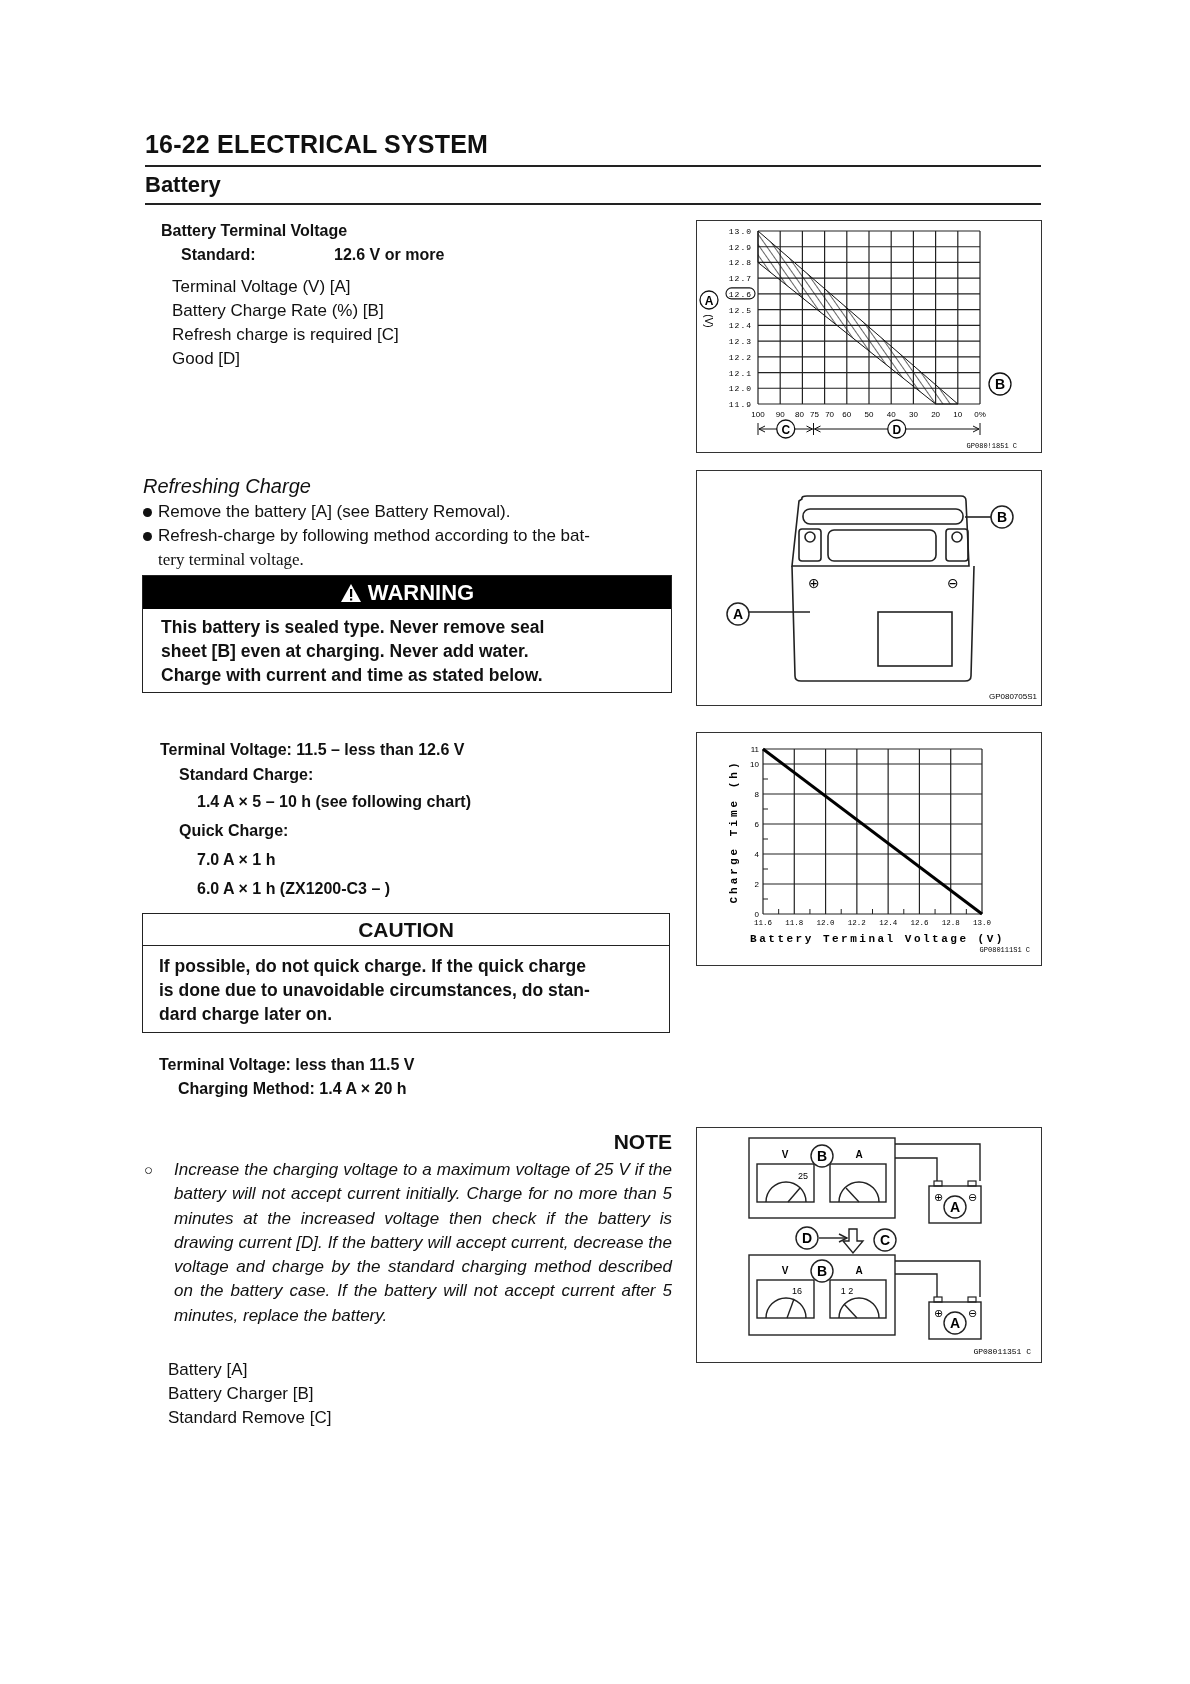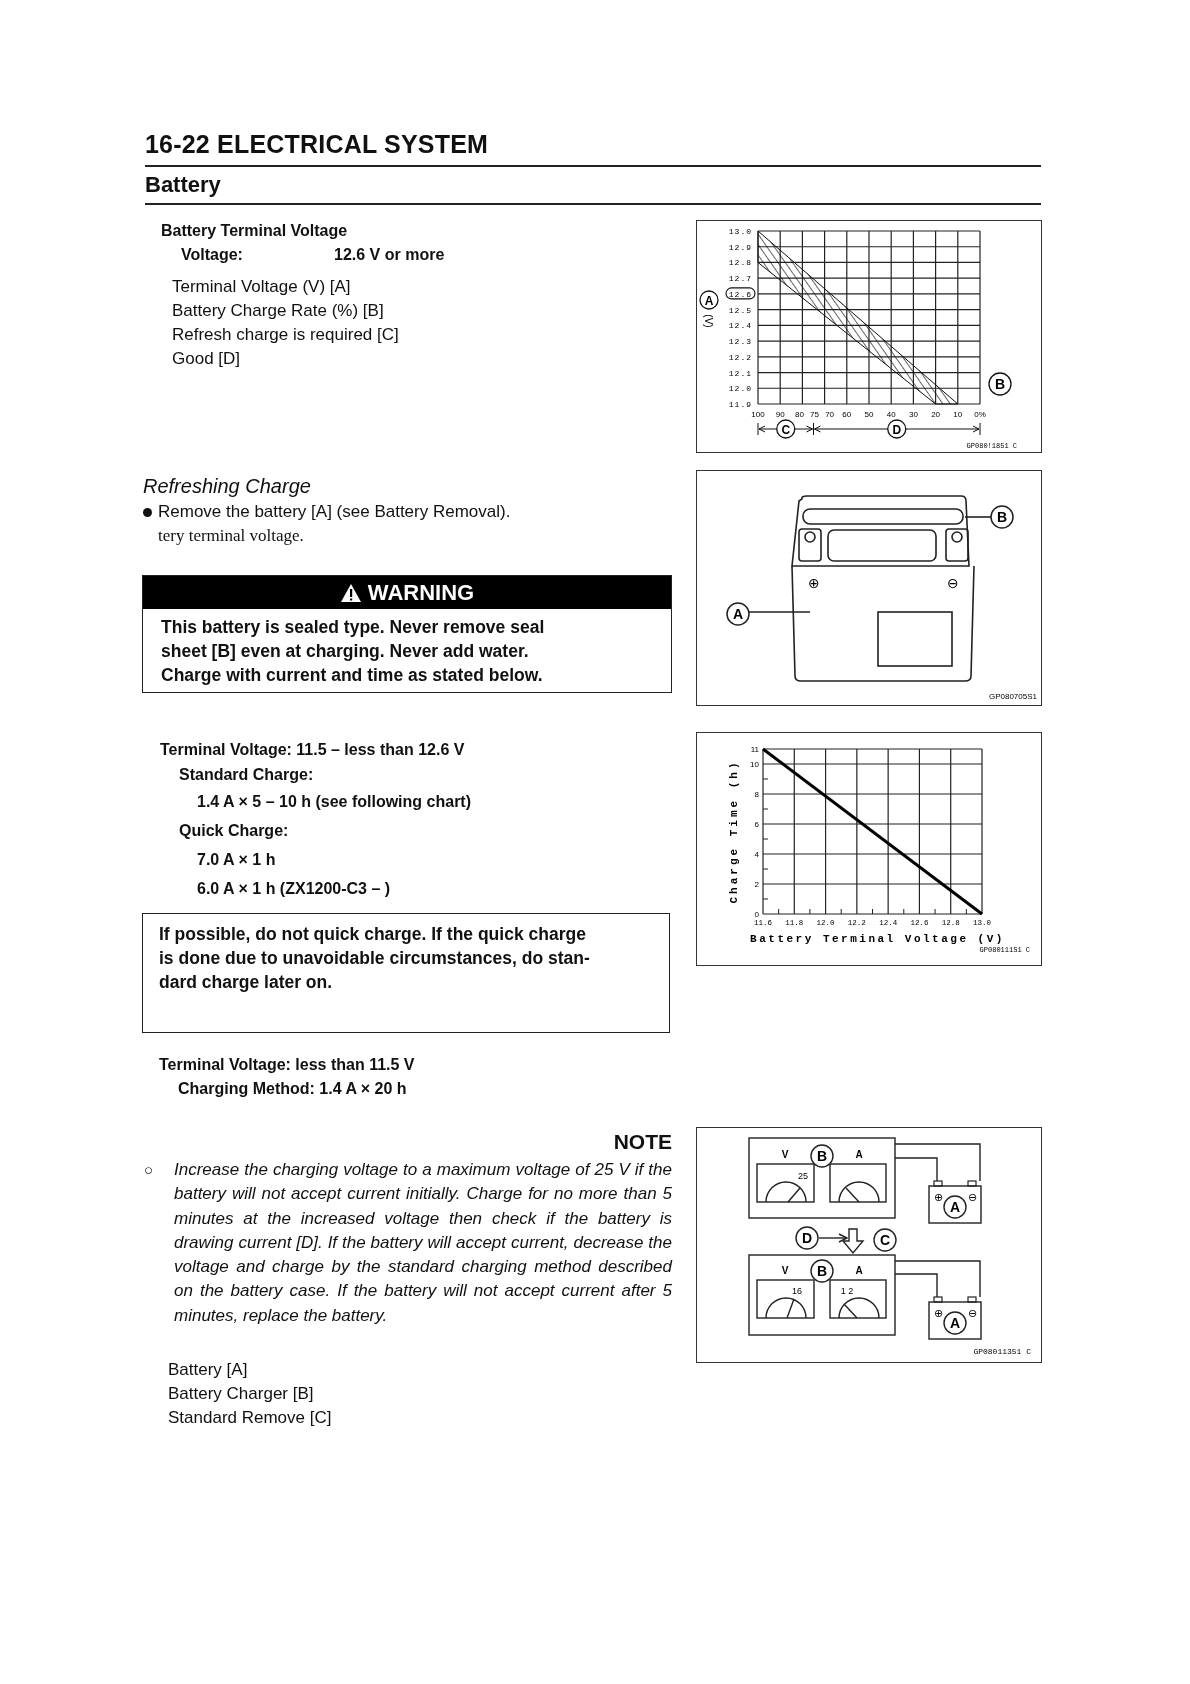--- a/index.html
+++ b/index.html
@@ -28,21 +28,21 @@
 </style>
 </head>
 <body>
 
 <div class="abs title">16-22 ELECTRICAL SYSTEM</div>
 <div class="abs rule" style="top:165px;"></div>
 <div class="abs section">Battery</div>
 <div class="abs rule" style="top:203px;"></div>
 
 <div class="abs spec-label" style="left:161px; top:222px;">Battery Terminal Voltage</div>
-<div class="abs spec-label" style="left:181px; top:246px;">Voltage:</div>
+<div class="abs spec-label" style="left:181px; top:246px;">Standard:</div>
 <div class="abs spec-label" style="left:334px; top:246px;">12.6 V or more</div>
 
 <div class="abs t17" style="left:172px; top:275px;">
   <div>Terminal Voltage (V) [A]</div>
   <div>Battery Charge Rate (%) [B]</div>
   <div>Refresh charge is required [C]</div>
   <div>Good [D]</div>
 </div>
 
 <div class="fig" style="left:696px; top:220px; width:346px; height:233px;">
@@ -120,20 +120,21 @@
       <polyline points="276,205 282,208 276,211" fill="none" stroke="#111"></polyline>
       <circle cx="199.75" cy="208" r="9" fill="#fff" stroke="#111" stroke-width="1.3"></circle>
       <text x="199.75" y="212.5" font-size="12" font-weight="bold" text-anchor="middle" font-family="Liberation Sans, sans-serif">D</text>
       <text x="320" y="227" font-size="7" text-anchor="end" font-family="Liberation Mono, monospace">GP080!1851  C</text>
     </svg>
 </div>
 
 <div class="abs" style="left:143px; top:475px; font-size:20px; font-style:italic;">Refreshing Charge</div>
 <div class="abs t17" style="left:142px; top:500px; width:535px;">
   <div class="bullet"><span>Remove the battery [A] (see Battery Removal).</span></div>
+  <div class="bullet"><span>Refresh-charge by following method according to the bat-</span></div>
   <div style="padding-left:16px;font-family:Liberation Serif, serif;">tery terminal voltage.</div>
 </div>
 
 <div class="abs warn">
   <div class="warn-head">
     <span style="display:inline-block; vertical-align:-3px; margin-right:6px;">
       <svg width="22" height="20" viewBox="0 0 22 20">
           <polygon points="11,1 21,19 1,19" fill="#fff"></polygon>
           <rect x="10" y="6" width="2.2" height="8" fill="#000"></rect>
           <rect x="10" y="15.5" width="2.2" height="2" fill="#000"></rect>
@@ -228,20 +229,21 @@
       <text x="222.4285714285714" y="192" font-size="7.5" text-anchor="middle" font-family="Liberation Mono, monospace">12.6</text>
       <text x="253.71428571428584" y="192" font-size="7.5" text-anchor="middle" font-family="Liberation Mono, monospace">12.8</text>
       <text x="285" y="192" font-size="7.5" text-anchor="middle" font-family="Liberation Mono, monospace">13.0</text>
       <text x="0" y="0" font-size="11" font-weight="bold" text-anchor="middle" letter-spacing="3" font-family="Liberation Mono, monospace" transform="translate(40 98.5) rotate(-90)">Charge Time (h)</text>
       <text x="180.5" y="209" font-size="11" font-weight="bold" text-anchor="middle" letter-spacing="2.5" font-family="Liberation Mono, monospace">Battery Terminal Voltage (V)</text>
       <text x="333" y="219" font-size="7" text-anchor="end" font-family="Liberation Mono, monospace">GP080111S1  C</text>
     </svg>
 </div>
 
 <div class="abs caution">
+  <div class="caution-head">CAUTION</div>
   <div class="caution-body">
     <div>If possible, do not quick charge.  If the quick charge</div>
     <div>is done due to unavoidable circumstances, do stan-</div>
     <div>dard charge later on.</div>
   </div>
 </div>
 
 <div class="abs spec-label" style="left:159px; top:1056px;">Terminal Voltage: less than 11.5 V</div>
 <div class="abs spec-label" style="left:178px; top:1080px;">Charging Method: 1.4 A × 20 h</div>
 

